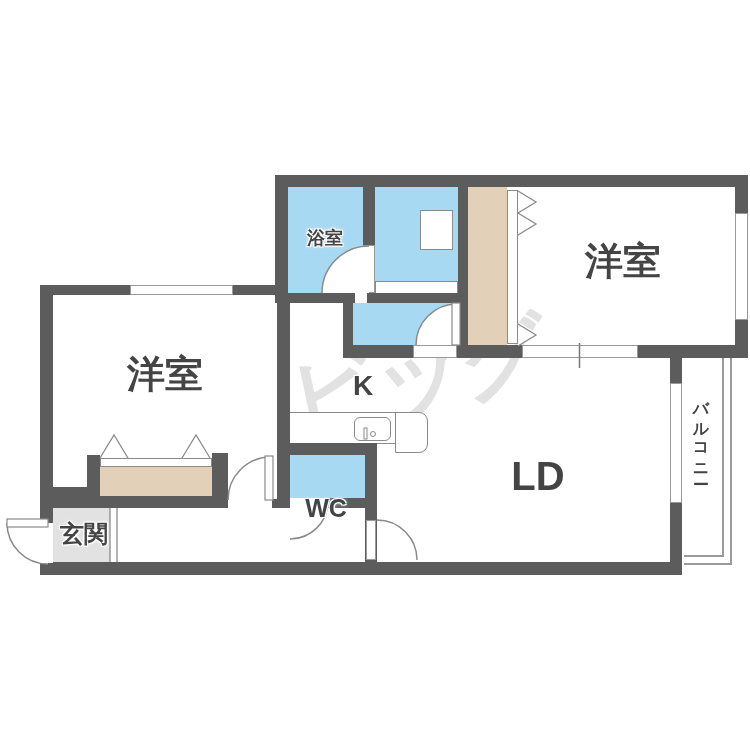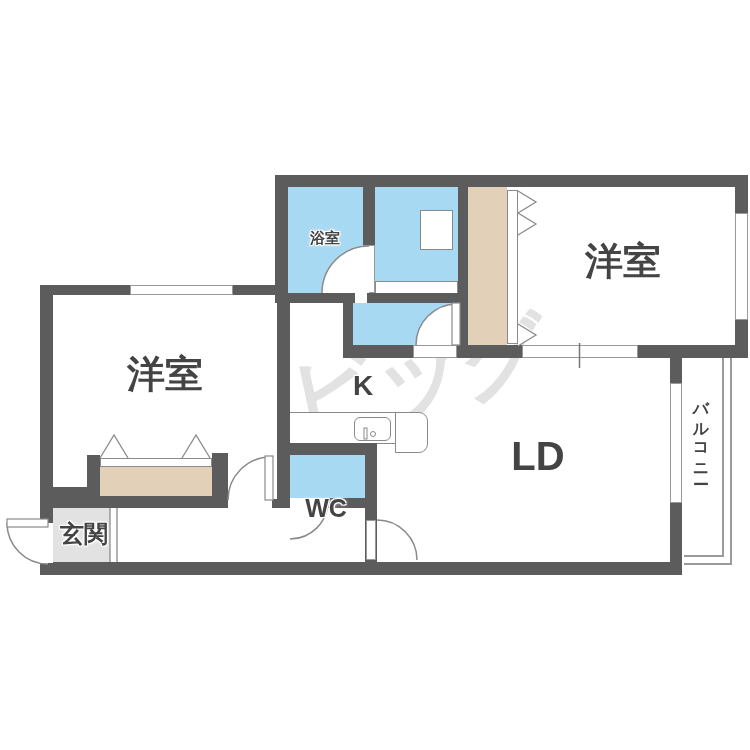--- a/index.html
+++ b/index.html
@@ -127,24 +127,24 @@
     <g stroke="#8a8a8a" stroke-width="1.3">
       <line x1="110" y1="508" x2="110" y2="562"></line>
       <line x1="117" y1="508" x2="117" y2="562"></line>
     </g>
     <g>
       <rect x="364" y="428" width="3" height="11" fill="#fff" stroke="#8a8a8a" stroke-width="1"></rect>
       <circle cx="373" cy="434" r="2.5" fill="#fff" stroke="#8a8a8a" stroke-width="1"></circle>
     </g>
   </svg>
 
-  <div class="lbl" style="left:325px;top:238px;font-size:15px;">浴室</div>
+  <div class="lbl" style="left:325px;top:238px;font-size:18px;">浴室</div>
   <div class="lbl" style="left:623px;top:261px;font-size:38px;">洋室</div>
   <div class="lbl" style="left:165px;top:374px;font-size:38px;">洋室</div>
   <div class="lbl" style="left:363px;top:386px;font-size:28px;">K</div>
   <div class="lbl" style="left:326px;top:476px;font-size:25px;margin-top:32px;">WC</div>
-  <div class="ld-box" style="left:538px;top:456px;">
+  <div class="ld-box" style="left:538px;top:476px;">
     <div style="font-size:40px;line-height:1.0;">LD</div>
   </div>
   <div class="lbl" style="left:84px;top:534px;font-size:24px;">玄関</div>
   <div class="lbl-v" style="left:690px;top:390px;height:145px;font-size:16px;">バルコニー</div>
 
 </div>
 
 </body></html>

